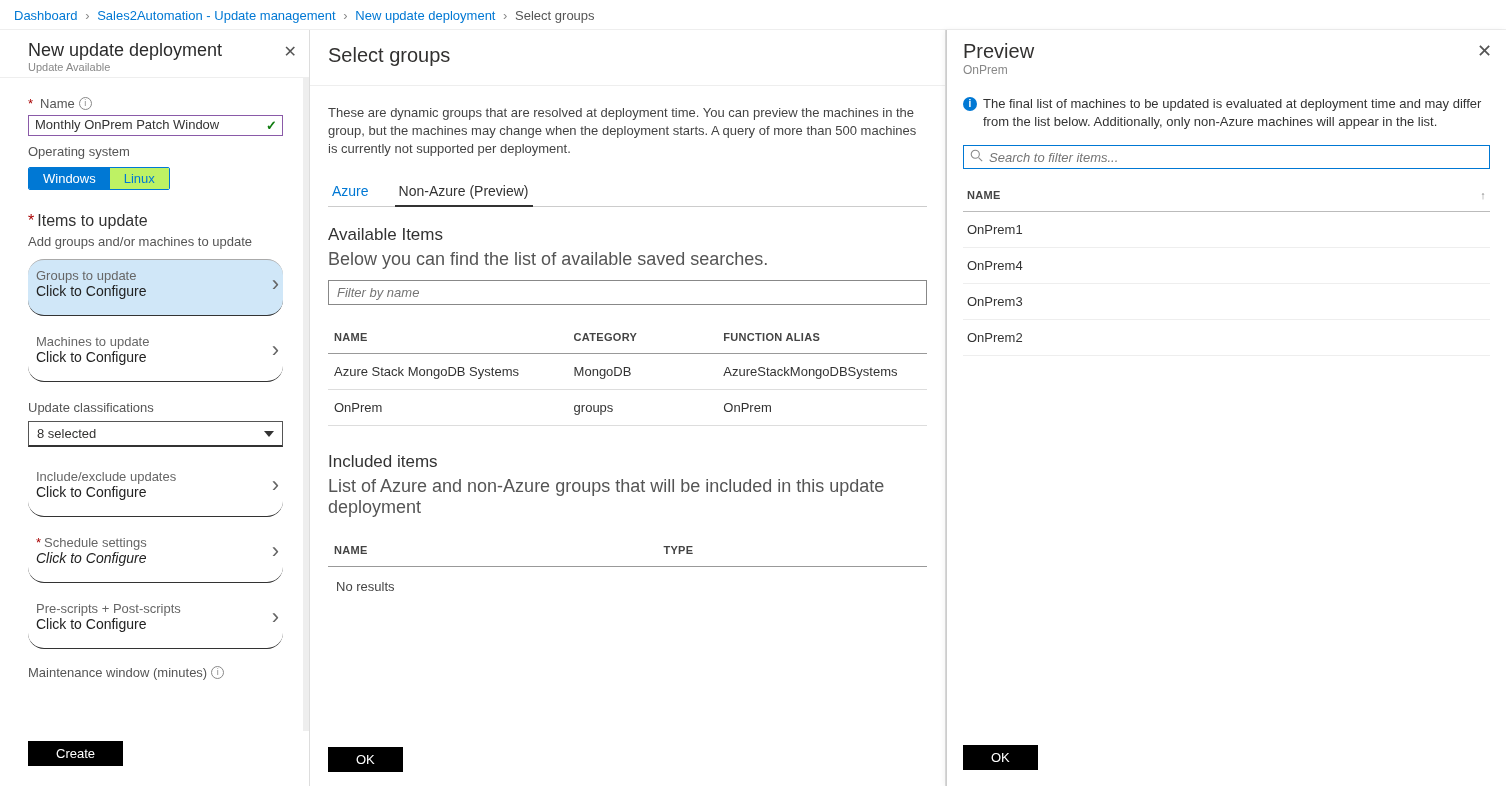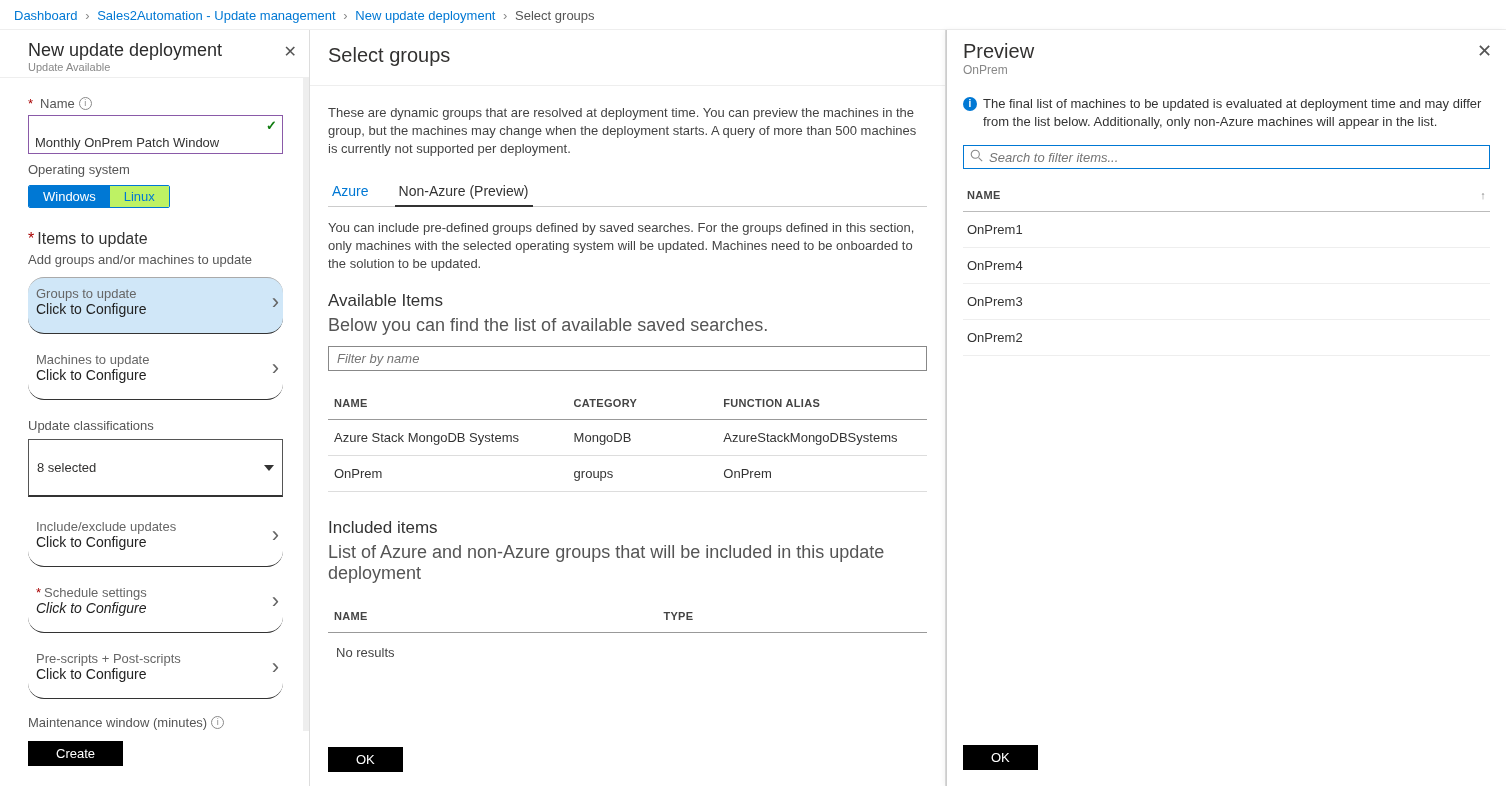--- a/index.html
+++ b/index.html
@@ -36,21 +36,21 @@
 .left .body {
   flex: 1; overflow-y: auto; padding: 10px 20px 10px 28px; border-right: 6px solid #eee;
 }
 .field-label { color: #555; font-size: 13px; margin-top: 8px; display: flex; align-items: center; gap: 4px; }
 .req::before { content: "*"; color: #a80000; margin-right: 3px; }
 .info-icon {
   display:inline-block;width:13px;height:13px;border:1px solid #888;border-radius:50%;
   font-size:9px;line-height:11px;text-align:center;color:#888;
 }
 .text-input {
-  width: 100%; border:1px solid #8a5aa8; padding:19px 22px 3px 6px; font-size:13px; color:#333;
+  width: 100%; border:1px solid #8a5aa8; padding:1px 22px 3px 6px; font-size:13px; color:#333;
   margin-top:4px; position:relative;
 }
 .text-input-wrap{position:relative;}
 .check-mark{position:absolute;right:6px;top:7px;color:#107c10;font-weight:bold;}
 
 .os-toggle { margin-top:8px; display:inline-flex; border:1px solid #0078d4; border-radius:2px; overflow:hidden;}
 .os-toggle div{ padding:3px 14px; font-size:13px; cursor:pointer; }
 .os-toggle .active{ background:#0078d4; color:#fff; }
 .os-toggle .inactive{ background:#bef264; color:#0078d4; }
 
@@ -62,21 +62,21 @@
   display:flex; justify-content:space-between; align-items:center; cursor:pointer;border-radius:16px;
 }
 .config-item.selected{ background:#d0e7f8; border-top:1px solid #aaa;}
 .config-item .t1{ color:#666; font-size:13px; }
 .config-item .t2{ color:#222; font-size:14px; }
 .config-item .t2.italic{ font-style:italic; }
 .chevron::after{ content:"›"; font-size:22px; color:#666; }
 
 .dropdown{
   display:flex;justify-content:space-between;align-items:center;
-  border:1px solid #555;border-bottom:2px solid #333;padding:20px 8px;margin-top:6px;cursor:pointer;font-size:13px;
+  border:1px solid #555;border-bottom:2px solid #333;padding:4px 8px;margin-top:6px;cursor:pointer;font-size:13px;
 }
 .caret-down{ width:0;height:0;border-left:5px solid transparent;border-right:5px solid transparent;border-top:6px solid #333;}
 .left-footer{ padding:10px 0 20px 28px; }
 .btn-primary{
   background:#000000;color:#fff;border:none;padding:5px 28px;font-size:13px;cursor:pointer;
 }
 
 
 .mid { flex:1; padding:0; display:flex; flex-direction:column; border-right:1px solid #ddd; min-width:400px; }
 .mid h2{ font-size:20px; font-weight:500; padding:14px 18px 18px; border-bottom:1px solid #eee;}
@@ -227,21 +227,20 @@
   <div class="mid">
     <h2>Select groups</h2>
     <div class="body">
       <div class="descr">These are dynamic groups that are resolved at deployment time. You can preview the machines in the group, but the machines may change when the deployment starts. A query of more than 500 machines is currently not supported per deployment.</div>
 
       <div class="tabs">
         <div class="tab">Azure</div>
         <div class="tab active">Non-Azure (Preview)</div>
       </div>
 
-      <div class="tabdesc">You can include pre-defined groups defined by saved searches. For the groups defined in this section, only machines with the selected operating system will be updated. Machines need to be onboarded to the solution to be updated.</div>
 
       <div class="sec-title">Available Items</div>
       <div class="sec-sub">Below you can find the list of available saved searches.</div>
 
       <input class="filter-input" placeholder="Filter by name" style="">
 
       <table>
         <thead>
             <tr>
           <th style="width:40%">NAME</th>

